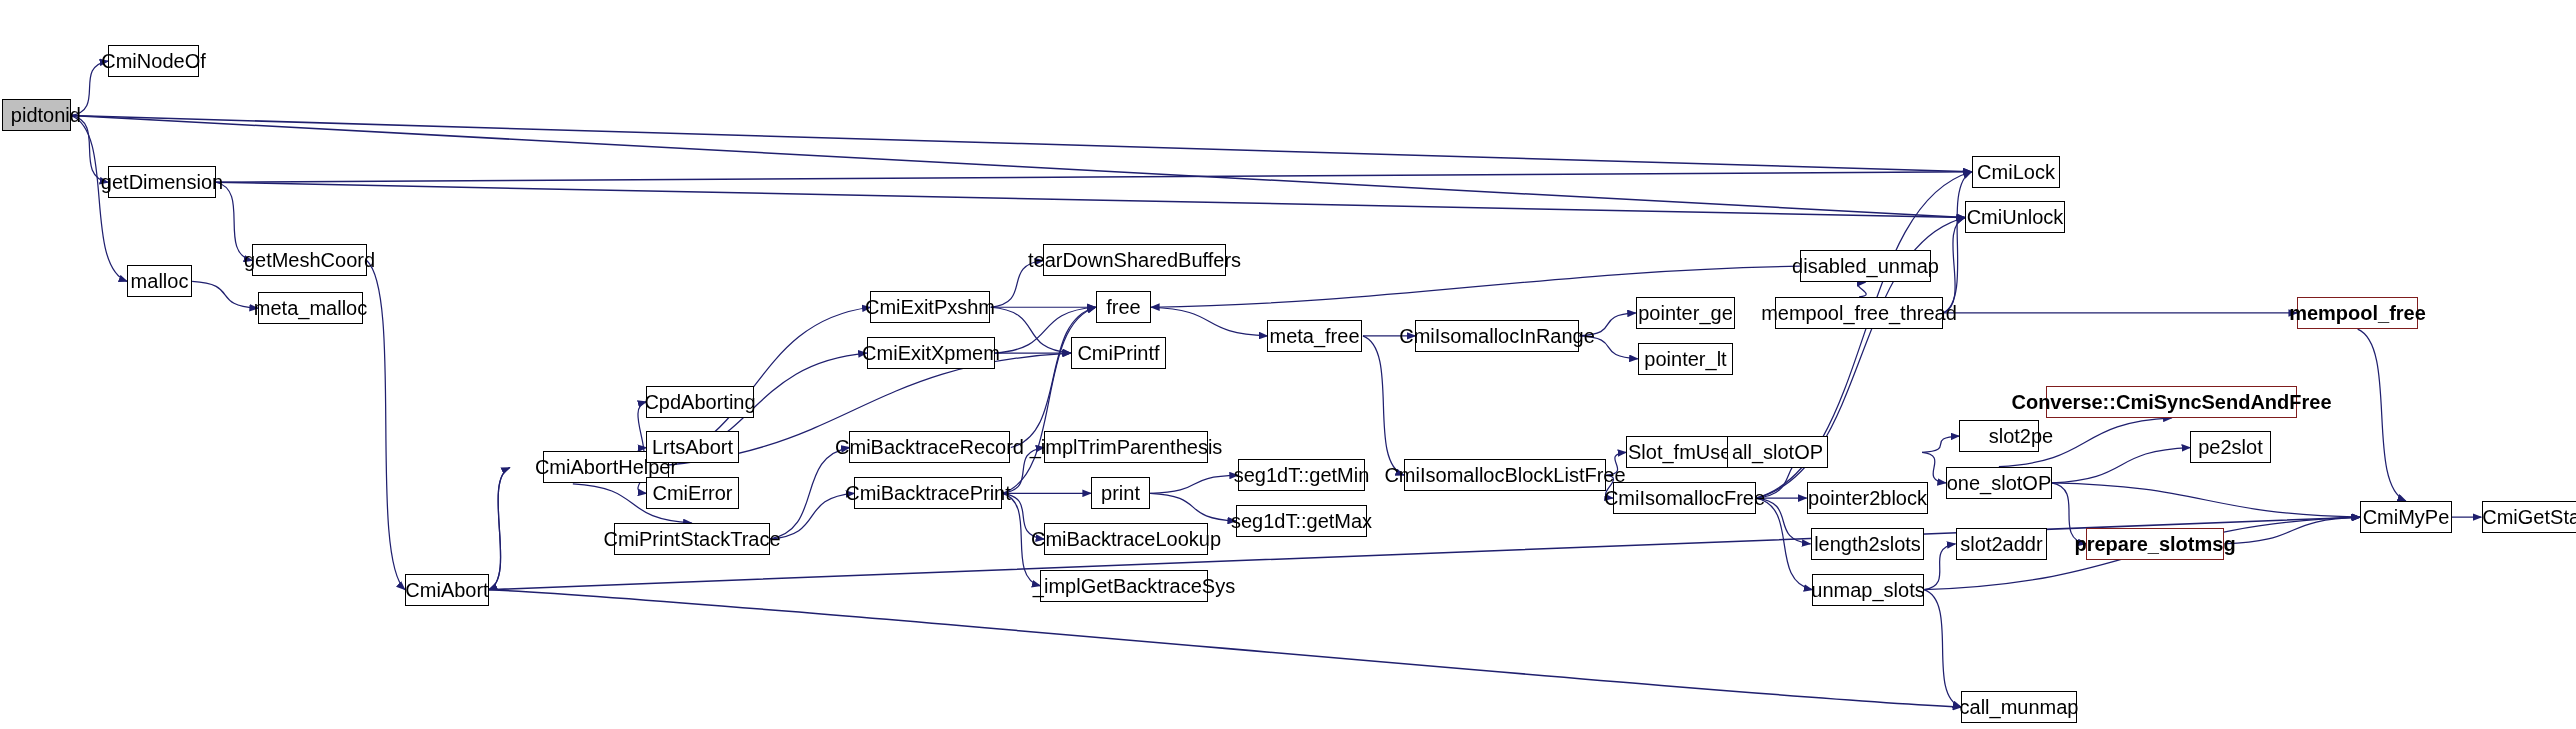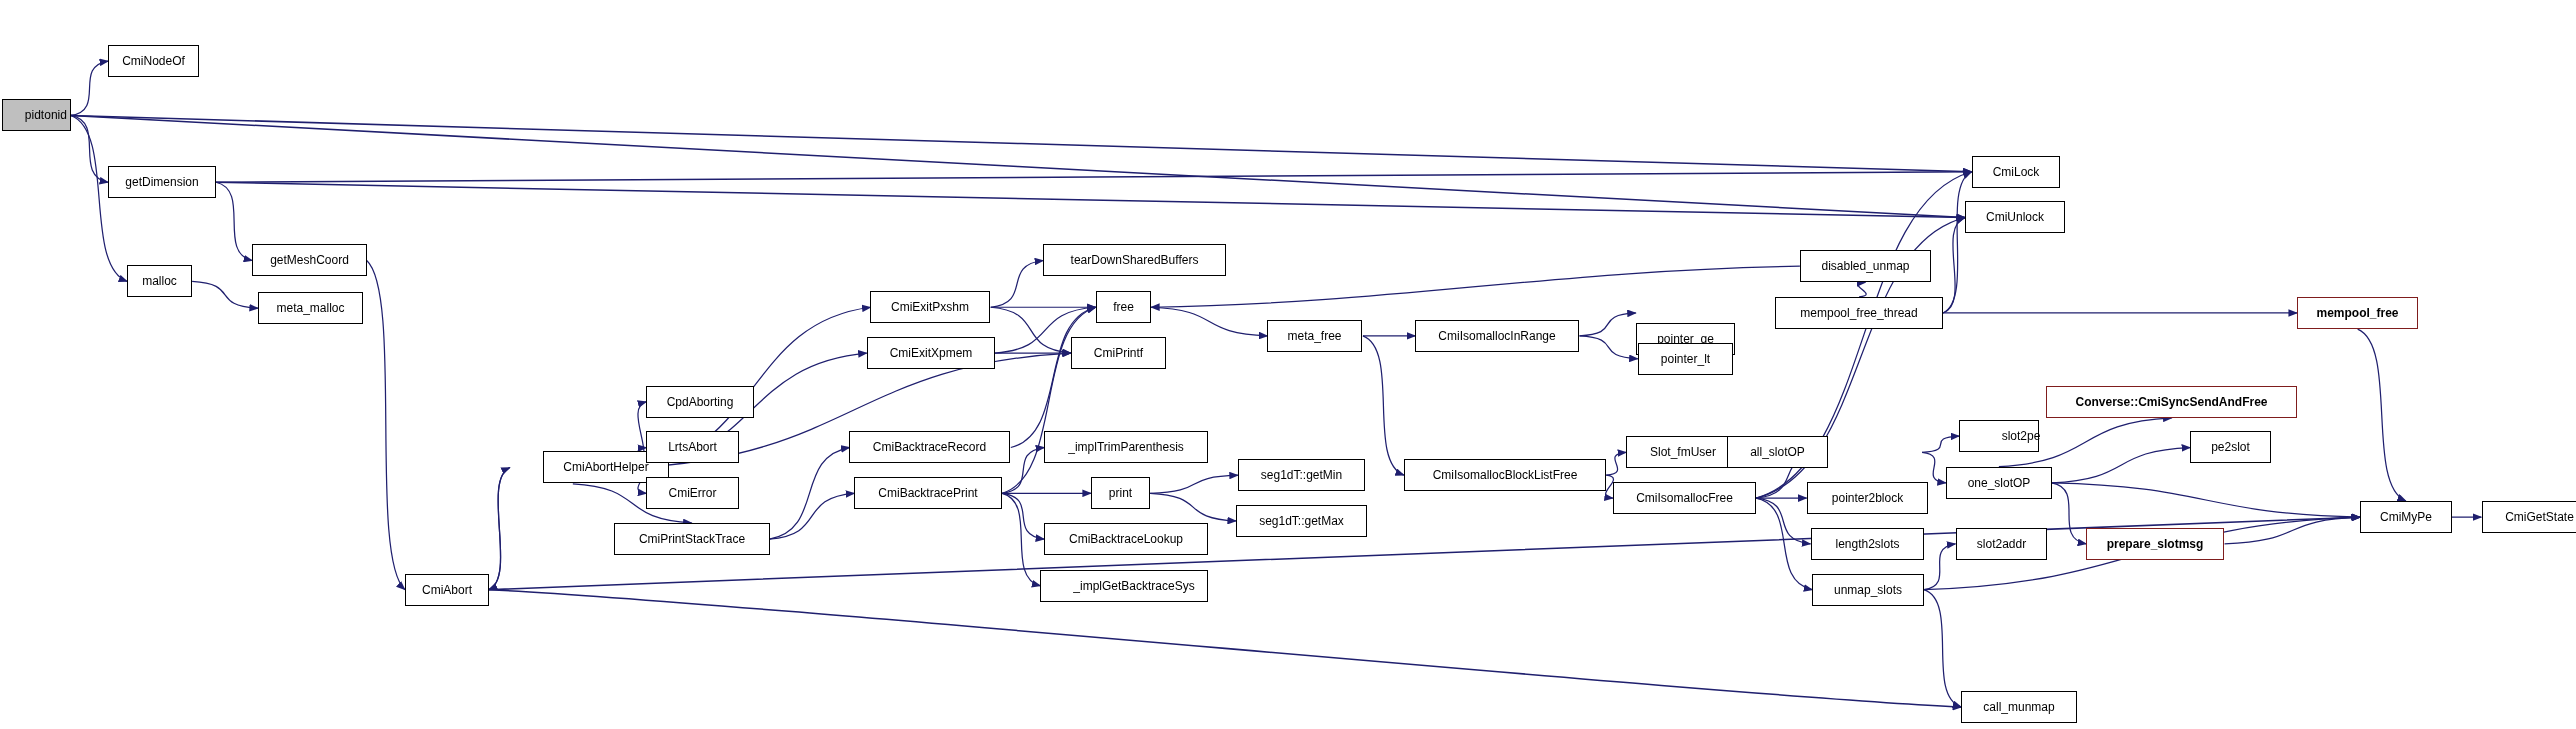--- a/index.html
+++ b/index.html
@@ -12,21 +12,21 @@
     font-family:"Liberation Sans", sans-serif;
     overflow:hidden;
   }
   #edge-layer{position:absolute;left:0;top:0;width:2576px;height:729px;}
   .node{
     position:absolute;
     box-sizing:border-box;
     border:1px solid #000000;
     background:#ffffff;
     color:#000000;
-    font-size:12px;
+    font-size:20px;
     line-height:1;
     display:flex;
     align-items:center;
     justify-content:center;
     white-space:nowrap;
     height:32px;
     letter-spacing:0px;
   }
   .node.root{
     background:#bfbfbf;
@@ -138,21 +138,21 @@
       <div class="node" style="left: 1071px; top: 337px; width: 95px;">CmiPrintf</div>
       <div class="node" style="left: 1044px; top: 431px; width: 164px;">_implTrimParenthesis</div>
       <div class="node" style="left: 1091px; top: 477px; width: 59px;">print</div>
       <div class="node" style="left: 1044px; top: 523px; width: 164px;">CmiBacktraceLookup</div>
       <div class="node" style="left: 1040px; top: 570px; width: 168px; padding-left: 20px;">_implGetBacktraceSys</div>
       <div class="node" style="left: 1267px; top: 320px; width: 95px;">meta_free</div>
       <div class="node" style="left: 1238px; top: 459px; width: 127px;">seg1dT::getMin</div>
       <div class="node" style="left: 1236px; top: 505px; width: 131px;">seg1dT::getMax</div>
       <div class="node" style="left: 1415px; top: 320px; width: 164px;">CmiIsomallocInRange</div>
       <div class="node" style="left: 1404px; top: 459px; width: 202px;">CmiIsomallocBlockListFree</div>
-      <div class="node" style="left: 1636px; top: 297px; width: 99px; margin-top: 26px;">pointer_ge</div>
+      <div class="node" style="left: 1636px; top: 297px; width: 99px;">pointer_ge</div>
       <div class="node" style="left: 1638px; top: 343px; width: 95px;">pointer_lt</div>
       <div class="node" style="left: 1626px; top: 436px; width: 114px;">Slot_fmUser</div>
       <div class="node" style="left: 1613px; top: 482px; width: 143px;">CmiIsomallocFree</div>
       <div class="node" style="left: 1800px; top: 250px; width: 131px;">disabled_unmap</div>
       <div class="node" style="left: 1775px; top: 297px; width: 168px;">mempool_free_thread</div>
       <div class="node" style="left: 1727px; top: 436px; width: 101px;">all_slotOP</div>
       <div class="node" style="left: 1807px; top: 482px; width: 121px;">pointer2block</div>
       <div class="node" style="left: 1811px; top: 528px; width: 113px;">length2slots</div>
       <div class="node" style="left: 1812px; top: 574px; width: 112px;">unmap_slots</div>
       <div class="node" style="left: 1959px; top: 420px; width: 80px; padding-left: 44px;">slot2pe</div>

